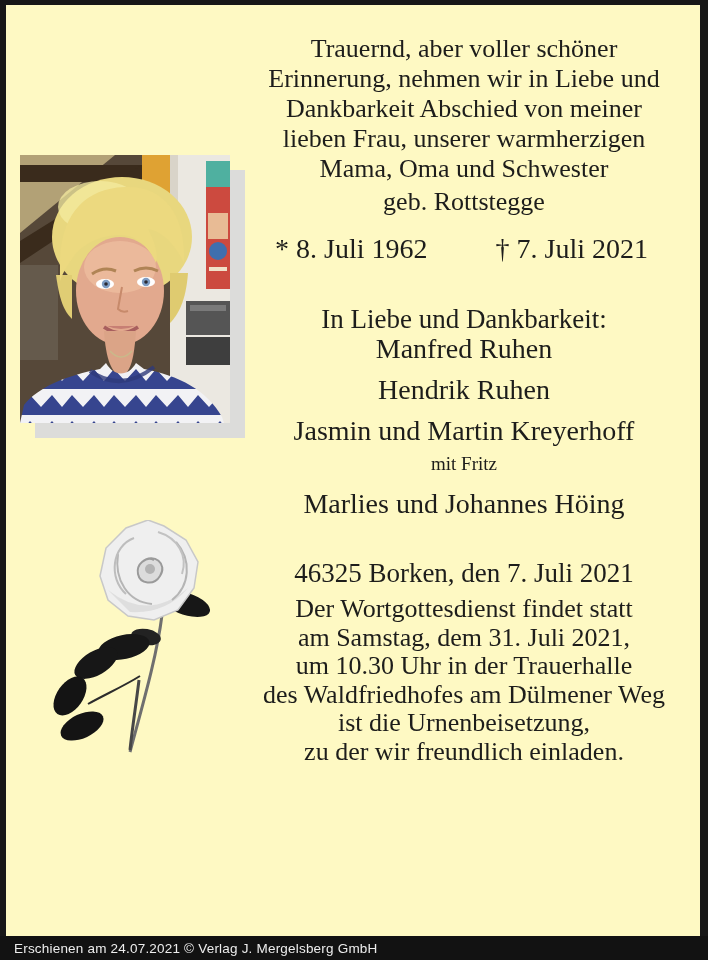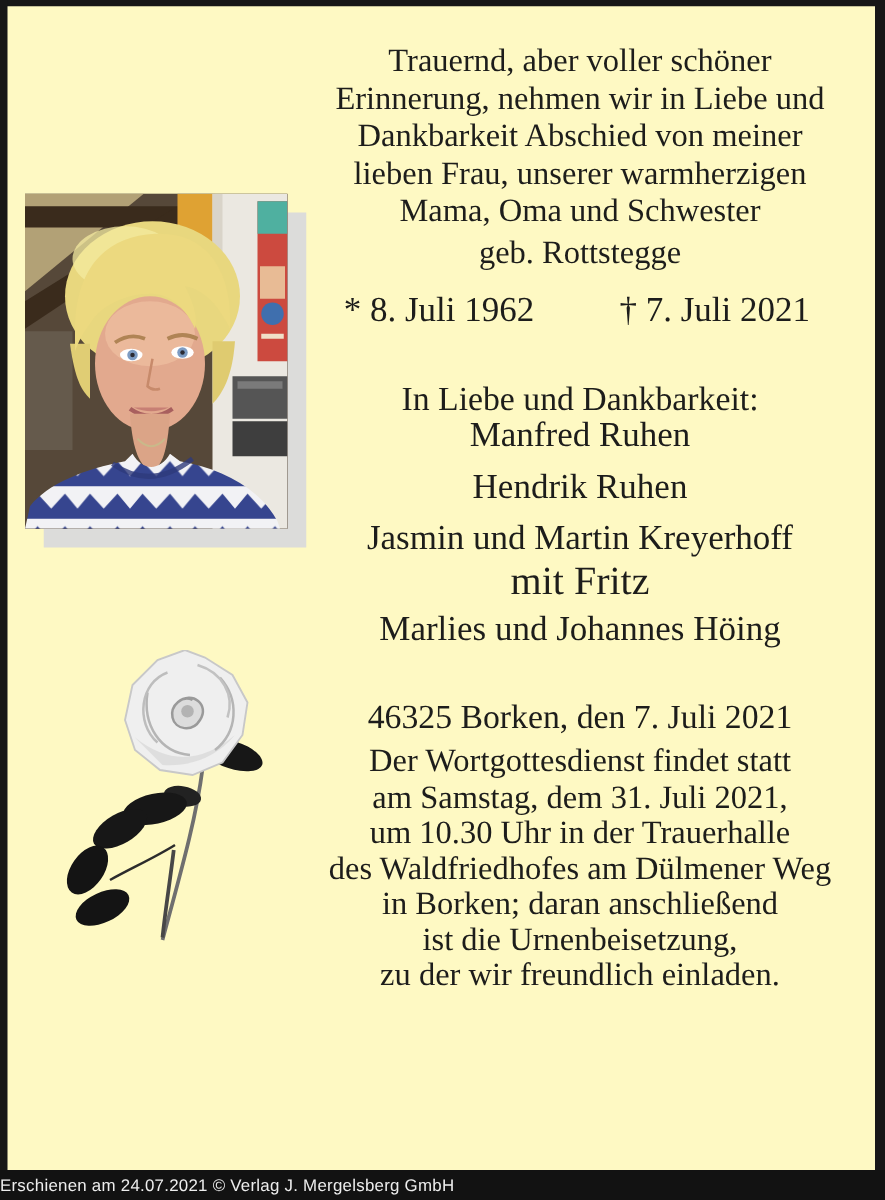--- a/index.html
+++ b/index.html
@@ -6,37 +6,37 @@
   .page{
     position:relative;width:708px;height:960px;background:#fef9c3;overflow:hidden;
     font-family:"Liberation Serif",serif;color:#1d1d1b;
   }
   .frame-top{position:absolute;top:0;left:0;width:100%;height:5px;background:#171717;}
   .frame-left{position:absolute;top:0;left:0;width:6px;height:100%;background:#171717;}
   .frame-right{position:absolute;top:0;right:0;width:8px;height:100%;background:#171717;}
   .footer-bar{
     position:absolute;left:0;bottom:0;width:100%;height:24px;background:#121212;
     color:#ededed;font-family:"Liberation Sans",sans-serif;font-size:13.5px;
-    display:flex;align-items:center;box-sizing:border-box;letter-spacing:.2px;
+    display:flex;align-items:center;padding-left:14px;box-sizing:border-box;letter-spacing:.2px;
   }
   .portrait{
     position:absolute;left:20px;top:155px;width:210px;height:268px;
     box-shadow:15px 15px 0 #dcdcda;background:#564839;
   }
   .portrait svg{display:block;}
   .rose{position:absolute;left:36px;top:520px;width:218px;height:248px;}
   .text-col{position:absolute;left:226px;top:0;width:476px;text-align:center;}
   .opening{margin-top:34px;font-size:26px;line-height:30px;}
   .deceased-name{margin-top:26px;font-size:52px;line-height:58px;font-weight:bold;font-style:italic;letter-spacing:1px;}
   .maiden{margin-top:4px;font-size:26px;line-height:28px;}
   .dates{margin-top:16px;display:flex;justify-content:space-between;padding:0 54px 0 49px;font-size:28px;line-height:34px;}
   .intro{margin-top:38px;font-size:27px;line-height:30px;}
   .mourner{font-size:28px;line-height:30px;}
   .mt8{margin-top:0}.mt10{margin-top:10px}.mt11{margin-top:11px}
-  .sub-mourner{font-size:32px;line-height:28px;margin-top:4px;}
+  .sub-mourner{font-size:19px;line-height:28px;margin-top:4px;}
   .place-date{margin-top:40px;font-size:27px;line-height:28px;}
   .service{font-size:26px;line-height:28.5px;}
   .service.first{margin-top:8px;}
 </style>
 </head>
 <body>
 
 <div class="page">
 
   <div class="frame-top"></div>
@@ -152,21 +152,20 @@
     <div class="mourner mt11">Jasmin und Martin Kreyerhoff</div>
     <div class="sub-mourner">mit Fritz</div>
     <div class="mourner mt11">Marlies und Johannes Höing</div>
 
     <div class="place-date">46325 Borken, den 7. Juli 2021</div>
 
     <div class="service first">Der Wortgottesdienst findet statt</div>
     <div class="service">am Samstag, dem 31. Juli 2021,</div>
     <div class="service">um 10.30 Uhr in der Trauerhalle</div>
     <div class="service">des Waldfriedhofes am Dülmener Weg</div>
-    <div class="service">in Borken; daran anschließend</div>
     <div class="service">ist die Urnenbeisetzung,</div>
     <div class="service">zu der wir freundlich einladen.</div>
   </div>
 
   <div class="footer-bar">
     <span>Erschienen am 24.07.2021 © Verlag J. Mergelsberg GmbH</span>
   </div>
 
 </div>
 

